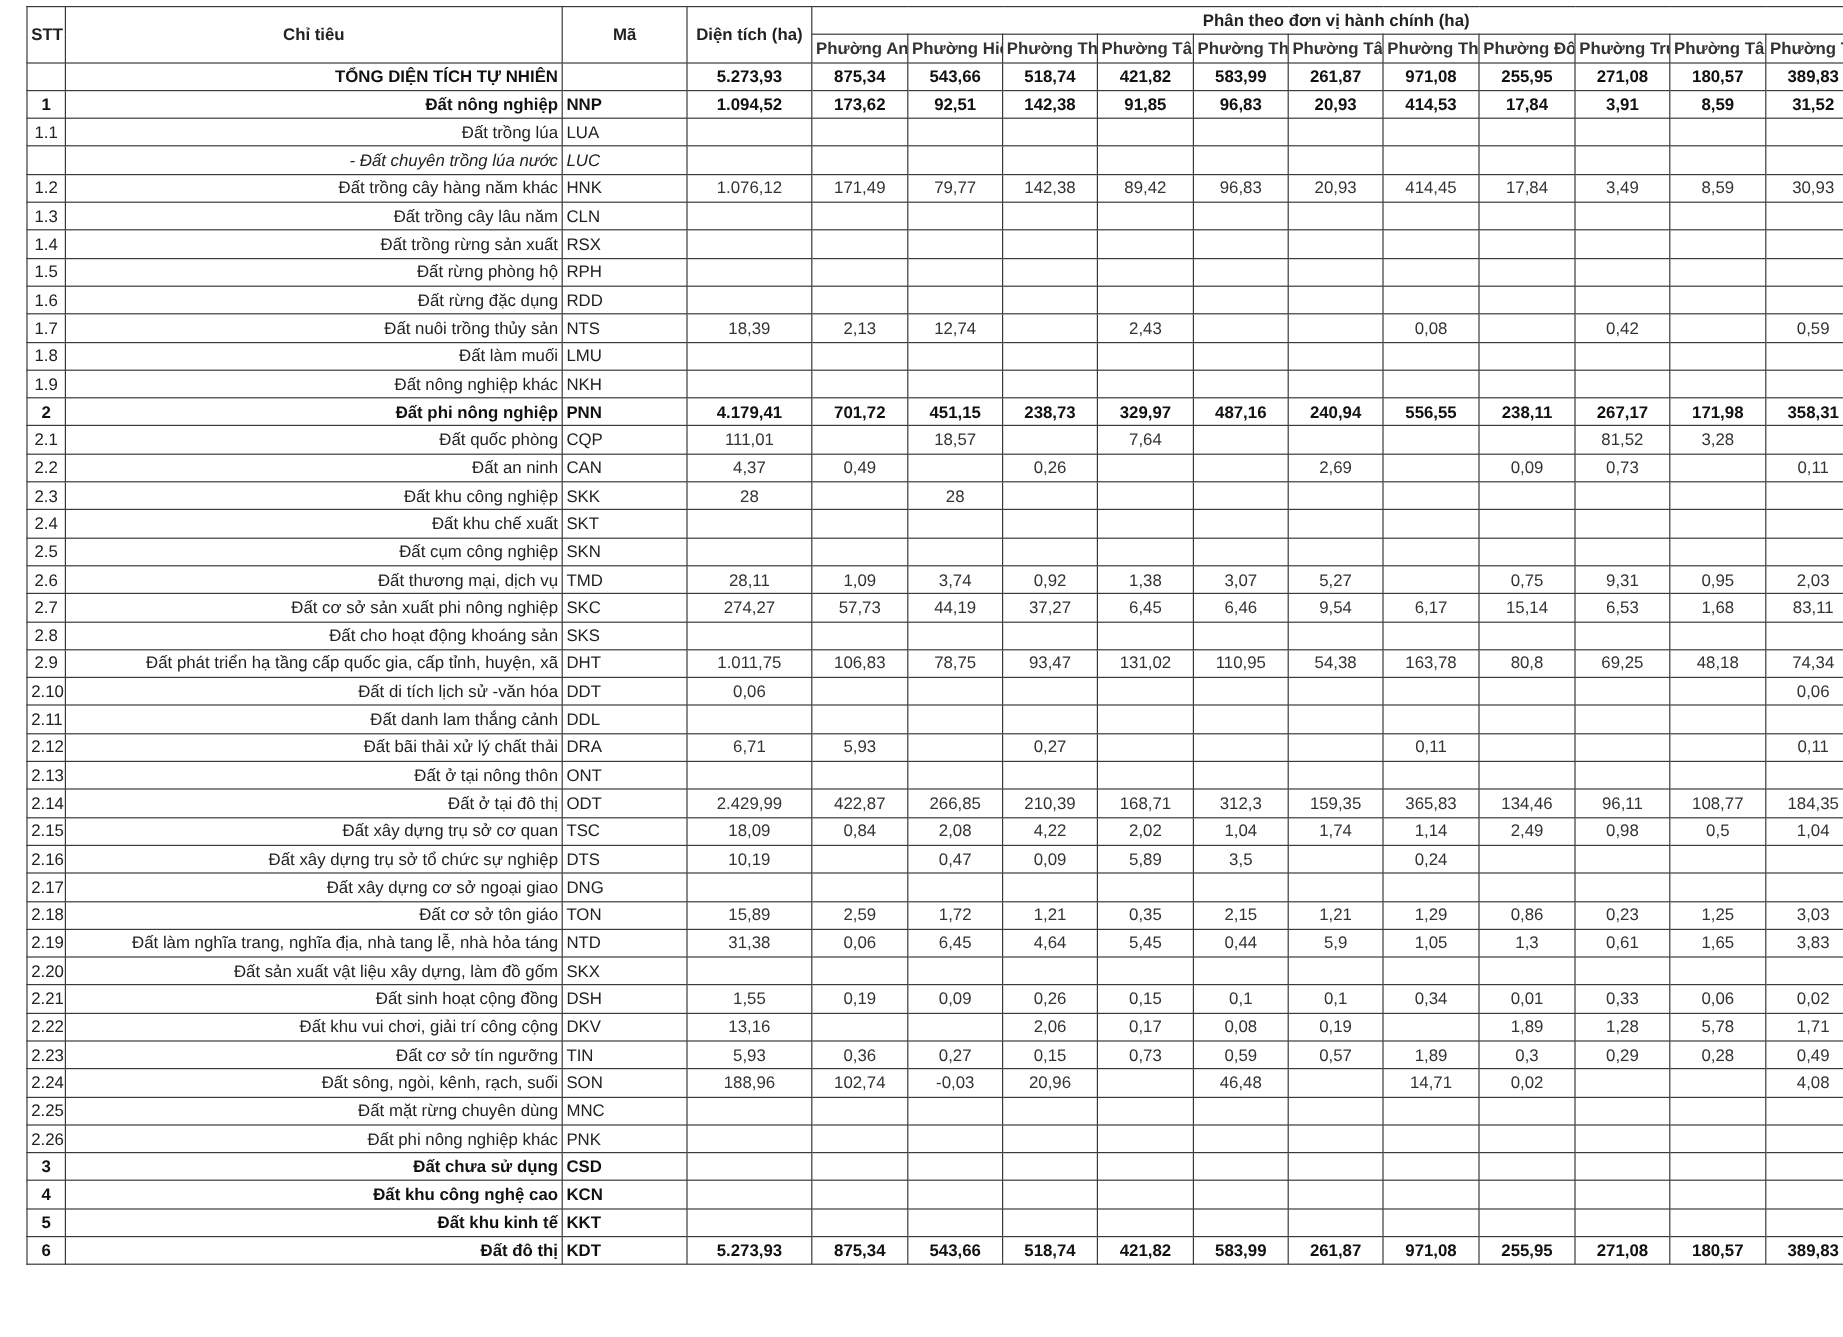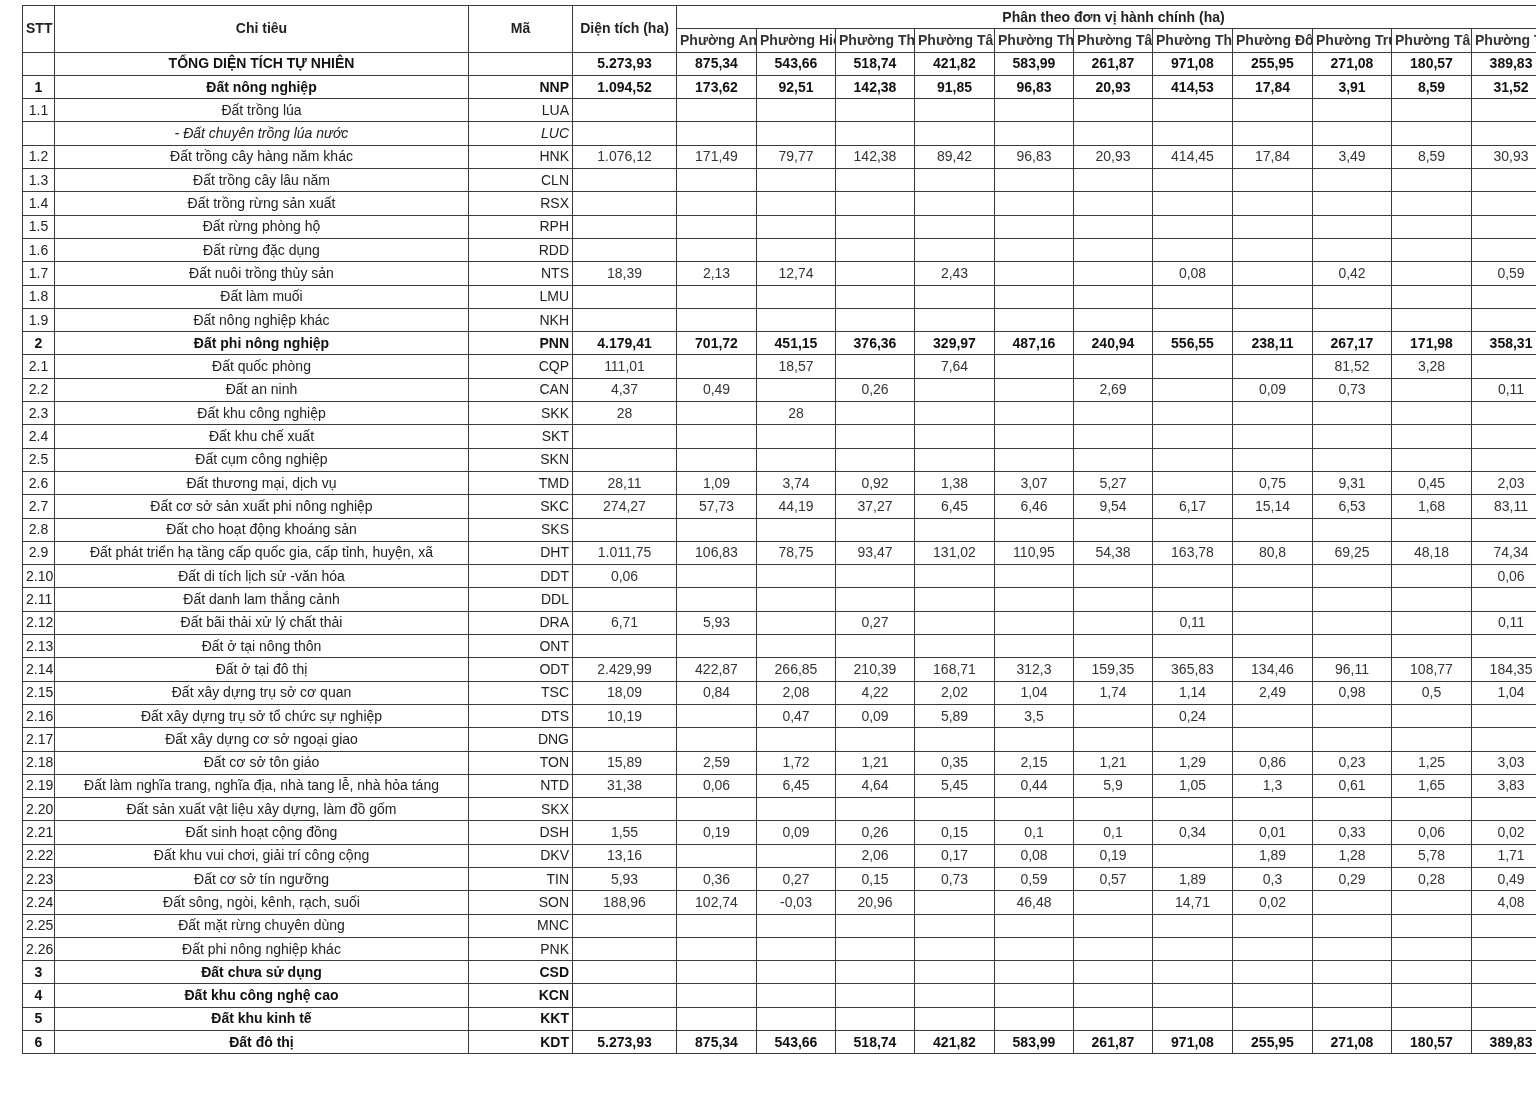--- a/index.html
+++ b/index.html
@@ -17,22 +17,22 @@
     line-height: 17px;
     white-space: nowrap;
     overflow: hidden;
   }
   table.land th { font-weight: bold; font-size: 14px; }
   th.grp { height: 21px; text-align: center; }
   th.sub { font-weight: normal; white-space: normal; line-height: 19px; height: 76px; color: #333; padding: 0 2px; text-align: center; }
   th.main { text-align: center; }
   td.stt { text-align: center; padding: 0 1px; }
   td.stt.left { text-align: right; }
-  td.name { text-align: center; }
-  td.code { text-align: right; }
+  td.name { text-align: right; }
+  td.code { text-align: left; }
   td.num { text-align: center; color: #333; }
   tr.bold td { font-weight: bold; color: #111; }
   tr.italic td.name, tr.italic td.code { font-style: italic; margin-top: 16px; }
 </style>
 </head>
 <body>
 
 <table class="land">
   <colgroup>
     <col style="width:32px">
@@ -278,21 +278,21 @@
         <td class="num"></td>
         <td class="num"></td>
       </tr>
       <tr class="bold">
         <td class="stt">2</td>
         <td class="name">Đất phi nông nghiệp</td>
         <td class="code">PNN</td>
         <td class="num">4.179,41</td>
         <td class="num">701,72</td>
         <td class="num">451,15</td>
-        <td class="num">376,36</td>
+        <td class="num">238,73</td>
         <td class="num">329,97</td>
         <td class="num">487,16</td>
         <td class="num">240,94</td>
         <td class="num">556,55</td>
         <td class="num">238,11</td>
         <td class="num">267,17</td>
         <td class="num">171,98</td>
         <td class="num">358,31</td>
       </tr>
       <tr>
@@ -387,21 +387,21 @@
         <td class="num">28,11</td>
         <td class="num">1,09</td>
         <td class="num">3,74</td>
         <td class="num">0,92</td>
         <td class="num">1,38</td>
         <td class="num">3,07</td>
         <td class="num">5,27</td>
         <td class="num"></td>
         <td class="num">0,75</td>
         <td class="num">9,31</td>
-        <td class="num">0,45</td>
+        <td class="num">0,95</td>
         <td class="num">2,03</td>
       </tr>
       <tr>
         <td class="stt">2.7</td>
         <td class="name">Đất cơ sở sản xuất phi nông nghiệp</td>
         <td class="code">SKC</td>
         <td class="num">274,27</td>
         <td class="num">57,73</td>
         <td class="num">44,19</td>
         <td class="num">37,27</td>

